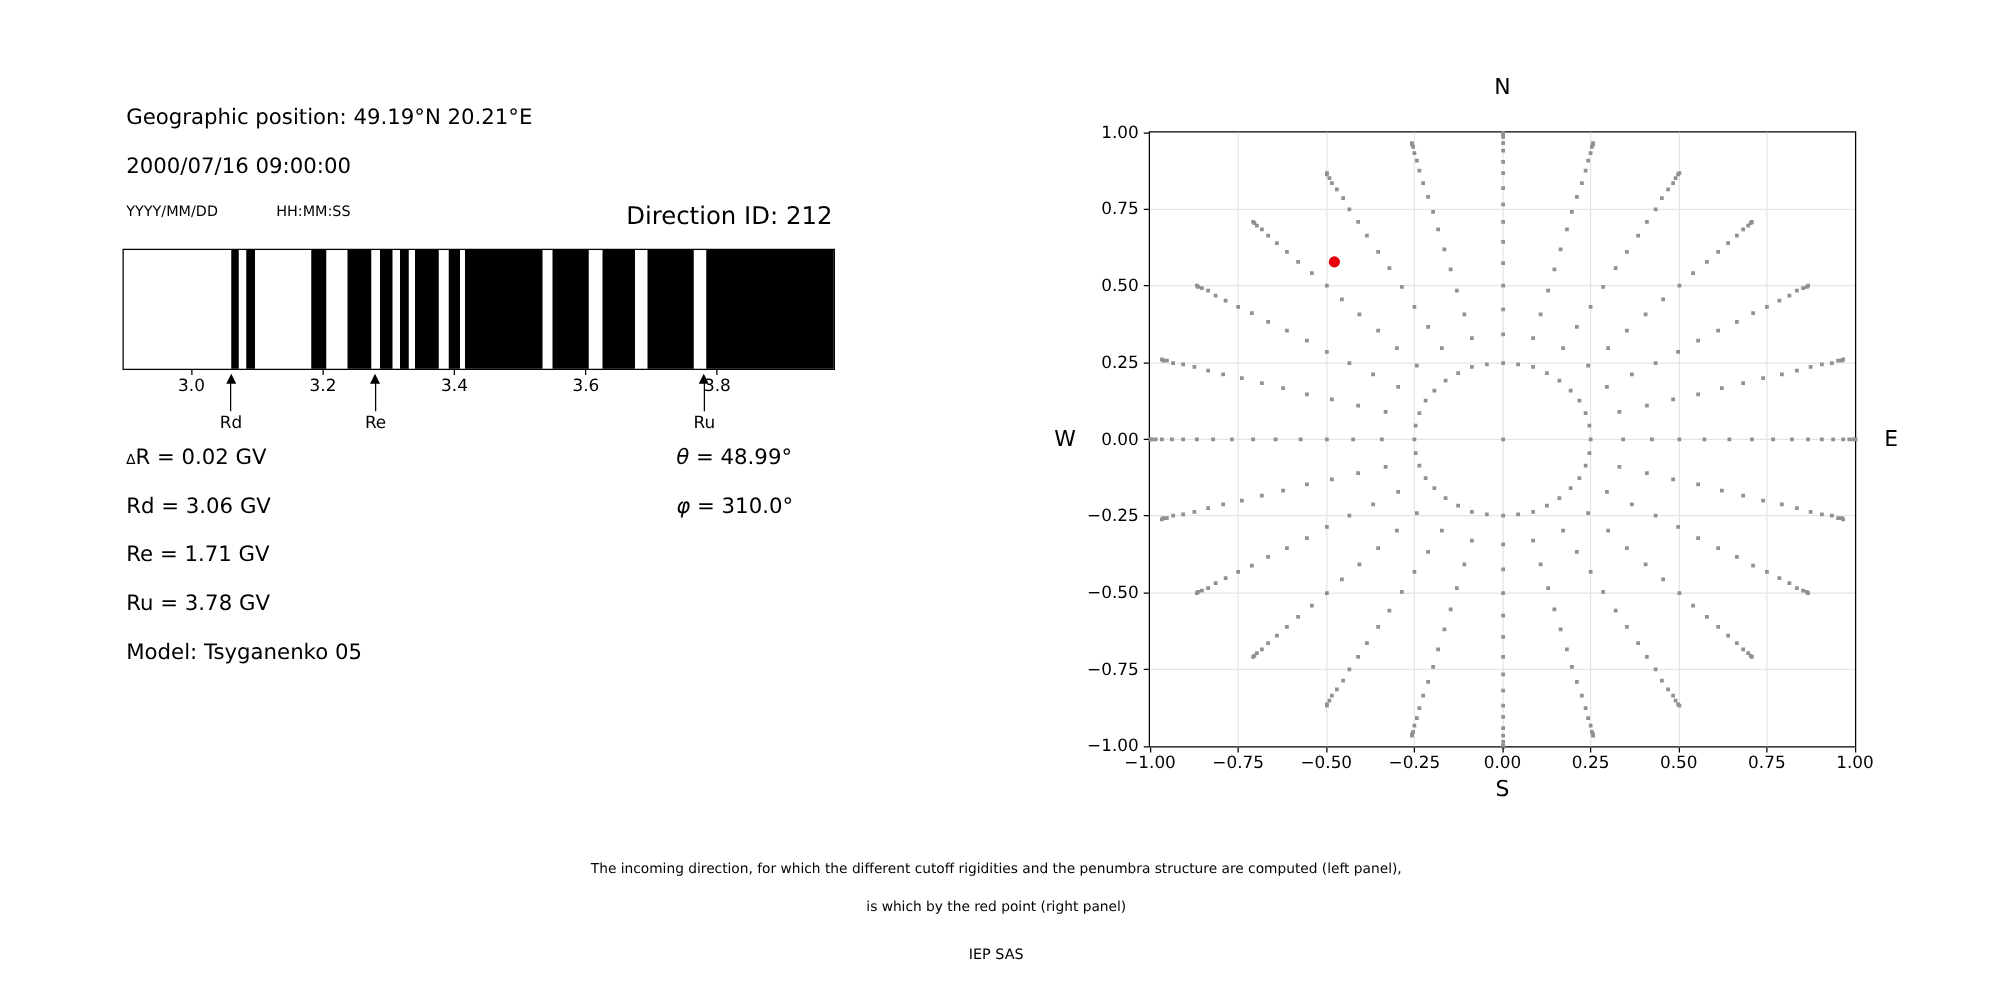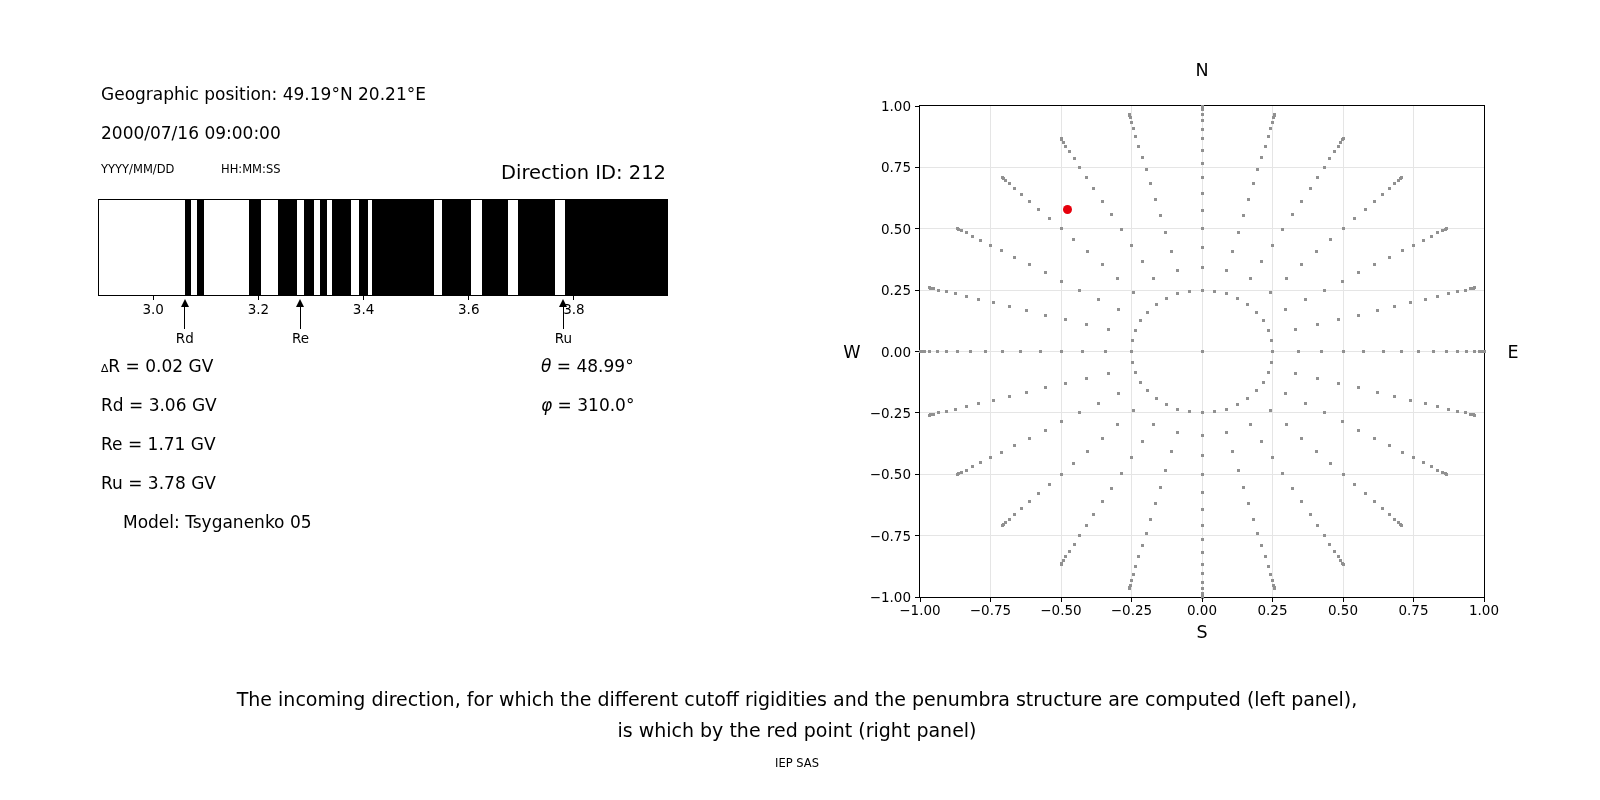--- a/index.html
+++ b/index.html
@@ -5,21 +5,21 @@
   html,body{margin:0;padding:0;background:#fff;}
   #page{position:relative;width:1600px;height:800px;background:#ffffff;overflow:hidden;
         font-family:"DejaVu Sans", sans-serif;color:#000;}
   .abs{position:absolute;}
   .txt{white-space:nowrap;color:#000;}
   .t-main{font-size:17px;}
   .t-small{font-size:11.5px;}
   .t-dirid{font-size:19.5px;}
   .t-tick{font-size:13.5px;}
   .t-cardinal{font-size:17.5px;}
-  .t-caption{font-size:19px;}
+  .t-caption{font-size:11px;}
   .t-credit{font-size:11.5px;}
   .delta{font-size:11px;}
   .greek{font-style:italic;}
   #barcode{left:98px;top:199px;width:568px;height:95px;border:1px solid #000;background:#fff;}
   .band{position:absolute;top:0;height:100%;background:#000;}
   #barcode-axis{left:98px;top:296px;width:568px;height:60px;}
   .btick{position:absolute;top:0;width:1px;height:4px;background:#000;}
   .bticklabel{position:absolute;top:5px;width:50px;text-align:center;}
   .arrowhead{position:absolute;top:3px;width:0;height:0;
              border-left:4px solid transparent;border-right:4px solid transparent;
@@ -83,21 +83,21 @@
       <div class="arrowshaft" style="left: 464.744px;"></div>
       <div class="arrowlabel txt t-tick" style="left: 445.444px;">Ru</div>
     </div>
 
   <div class="abs txt t-main" style="left:101px;top:356px;">
     <span class="delta">∆</span><span>R = 0.02 GV</span>
   </div>
   <div class="abs txt t-main" style="left:101px;top:395px;">Rd = 3.06 GV</div>
   <div class="abs txt t-main" style="left:101px;top:434px;">Re = 1.71 GV</div>
   <div class="abs txt t-main" style="left:101px;top:473px;">Ru = 3.78 GV</div>
-  <div class="abs txt t-main" style="left:101px;top:512px;margin-left:22px;">Model: Tsyganenko 05</div>
+  <div class="abs txt t-main" style="left:101px;top:512px;">Model: Tsyganenko 05</div>
   <div class="abs txt t-main" style="left:541px;top:356px;">
     <span class="greek">θ</span><span> = 48.99°</span>
   </div>
   <div class="abs txt t-main" style="left:541px;top:395px;">
     <span class="greek">φ</span><span> = 310.0°</span>
   </div>
 
   <div class="abs txt t-cardinal" style="left:1142px;top:60px;width:120px;text-align:center;">N</div>
   <div class="abs txt t-cardinal" style="left:1142px;top:622px;width:120px;text-align:center;">S</div>
   <div class="abs txt t-cardinal" style="left:838px;top:342px;width:28px;text-align:center;">W</div>

